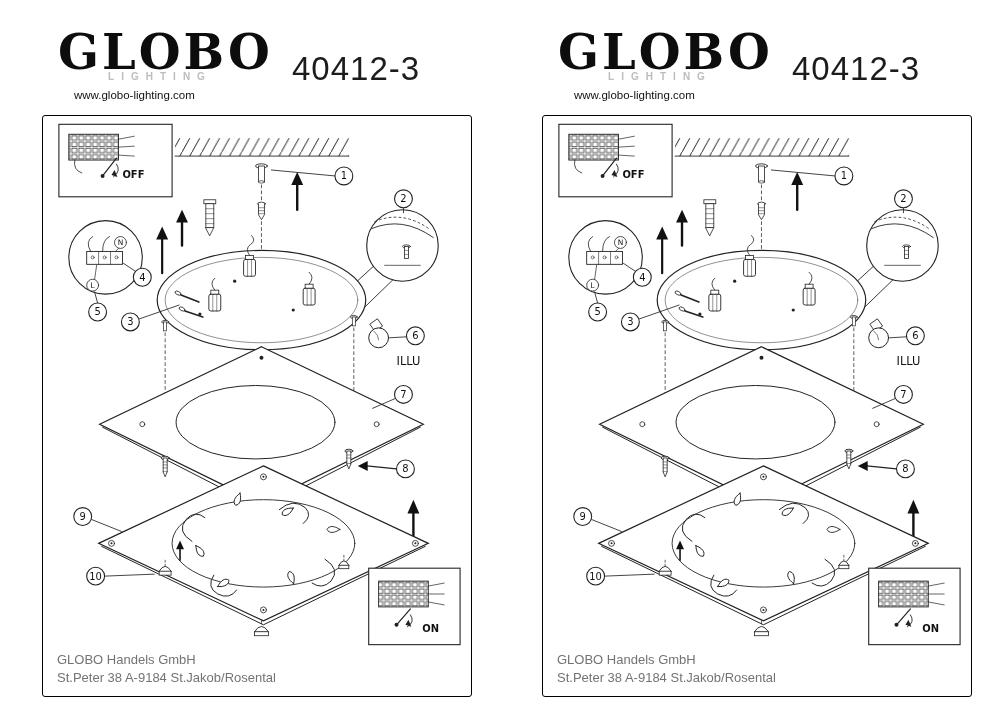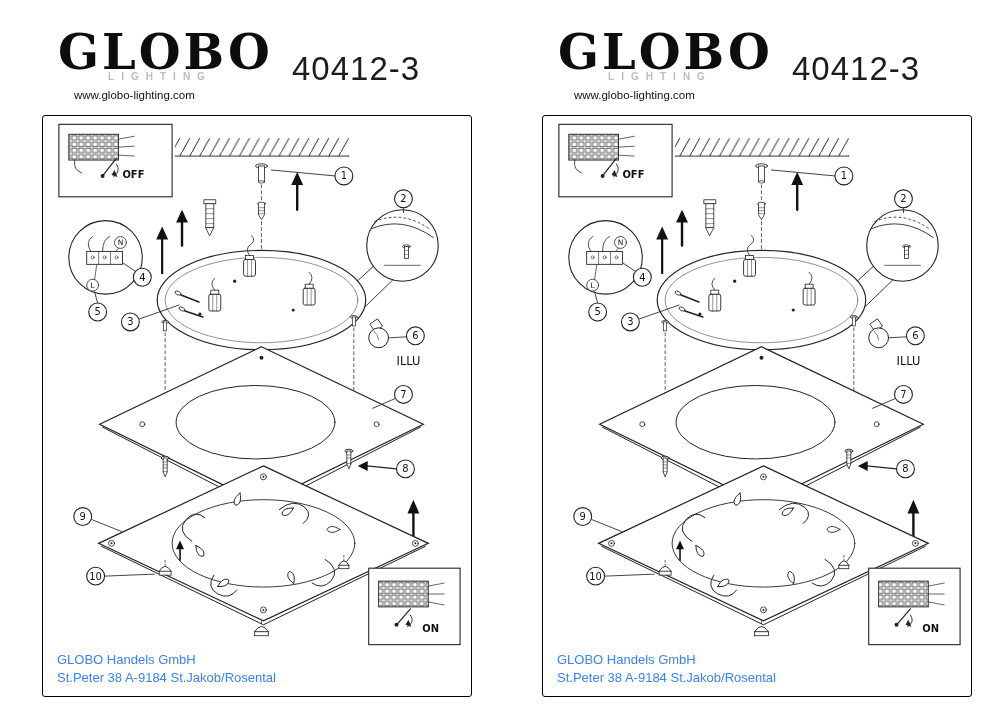--- a/index.html
+++ b/index.html
@@ -16,21 +16,21 @@
                 margin-top:-5px; }
   .brand-site { font-size:11.5px; font-weight:normal; margin-top:7px; text-align:left;
                 padding-left:16px; color:#111; }
   .model { position:absolute; left:292px; top:24px; font-size:33px; letter-spacing:1px;
            color:#1c1c1c;text-align:right; }
 
   .diagram-box { position:absolute; top:115px; left:42px; width:430px; height:582px;
                  border:1.5px solid #000; border-radius:3px; background:#fff; }
   .diagram-box svg { display:block; }
   .box-footer { position:absolute; left:14px; bottom:9px; font-size:13px; line-height:1.4;
-                color:#3b82f6; }
+                color:#737373; }
 </style>
 </head>
 <body>
 
 <svg width="0" height="0" style="position:absolute" aria-hidden="true">
   <defs>
     <pattern id="hatchP" width="10" height="18" patternUnits="userSpaceOnUse">
       <line x1="0" y1="18" x2="10" y2="0" stroke="#222" stroke-width="1"></line>
     </pattern>
     <pattern id="termP" width="7" height="12.5" patternUnits="userSpaceOnUse">

